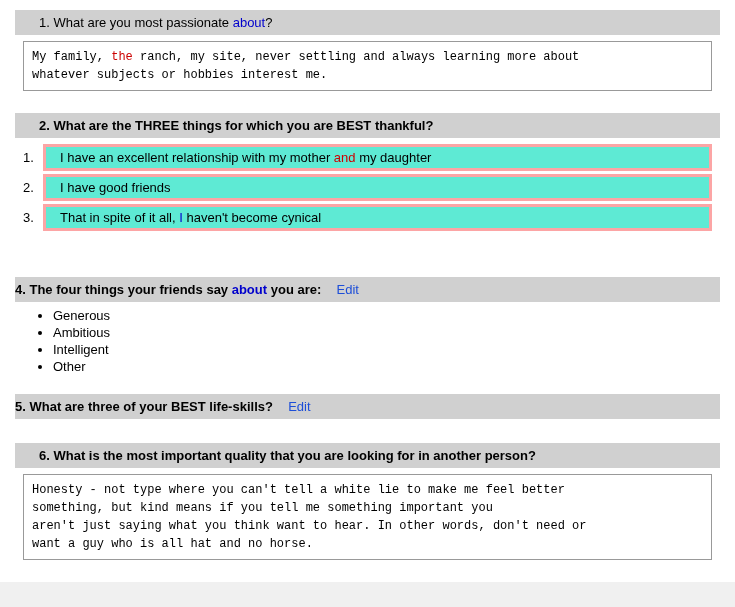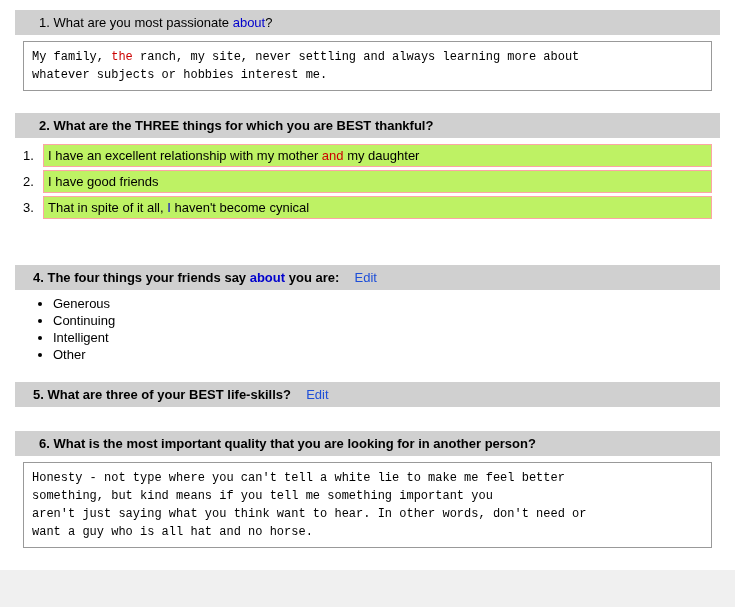--- a/index.html
+++ b/index.html
@@ -55,36 +55,36 @@
       display: flex;
       align-items: center;
       margin-bottom: 3px;
     }
     .numbered-item .num {
       min-width: 20px;
       font-weight: normal;
     }
     .numbered-item .item-box {
       flex: 1;
-      border: 1px solid #fca5a5;
-      padding: 3px 4px;
+      border: 3px solid #fca5a5;
+      padding: 3px 14px;
       font-size: 13px;
-      background: #bef264;
+      background: #5eead4;
     }
     .numbered-item .item-box .highlight {
       color: #cc0000;
     }
     .numbered-item .item-box .highlight2 {
       color: #0000cc;
     }
     .section-header-row {
       display: flex;
       align-items: flex-end;
       background: #d0d0d0;
-      padding: 5px 18px;
+      padding: 5px 0;
       margin-bottom: 6px;
     }
     .section-header-row .title {
       font-weight: bold;
       font-size: 13px;
     }
     .section-header-row .edit-link {
       color: #1d4ed8;
       margin-left: 8px;
       font-size: 13px;
@@ -154,21 +154,21 @@
     <div style="height:12px;"></div>
   </div>
 
   <div class="section">
     <div class="section-header-row">
       <span class="title">4. The four things your friends say <span style="color:#0000cc">about</span> you are:</span>
       <a class="edit-link" href="#">&nbsp;&nbsp;Edit</a>
     </div>
     <ul class="bullet-list">
       <li>Generous</li>
-      <li>Continuing</li>
+      <li>Ambitious</li>
       <li>Intelligent</li>
       <li>Other</li>
     </ul>
     <div style="height:6px;"></div>
   </div>
 
   <div class="section">
     <div class="section-header-row">
       <span class="title">5. What are three of your <strong>BEST</strong> life-skills?</span>
       <a class="edit-link" href="#">&nbsp;&nbsp;Edit</a>

